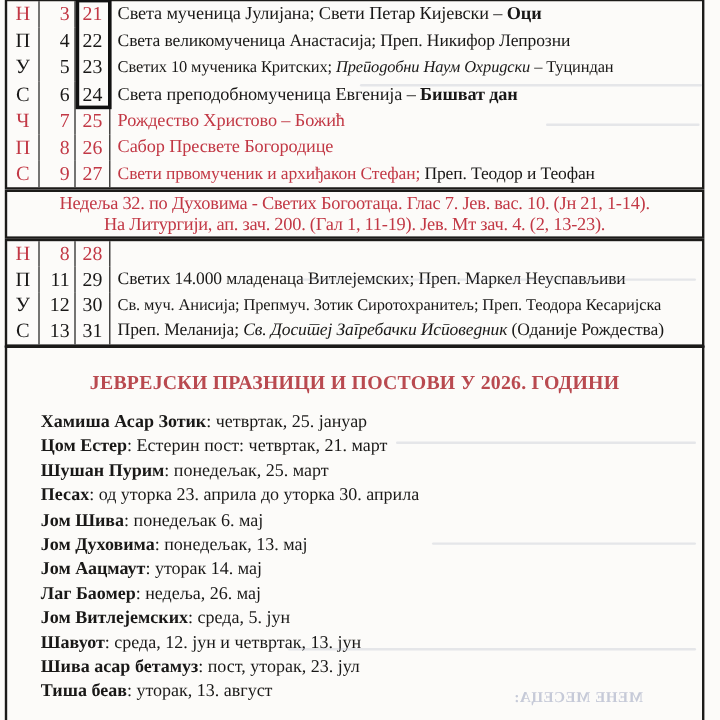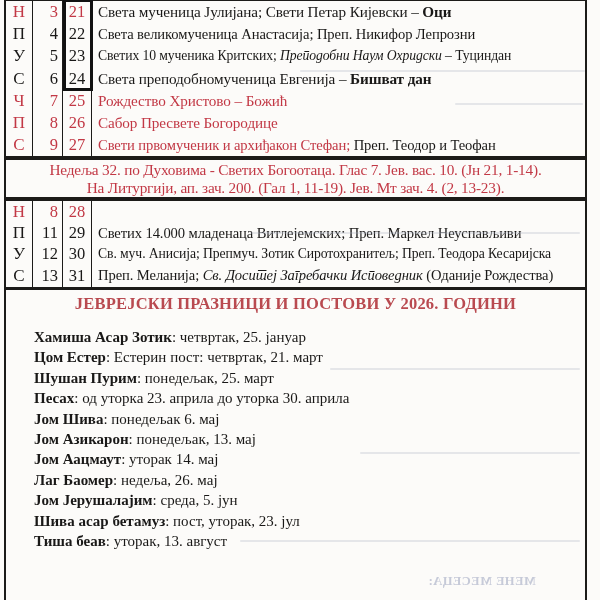--- a/index.html
+++ b/index.html
@@ -45,21 +45,21 @@
     text-align:center;color:var(--red);font-size:15.3px;line-height:18px;
     letter-spacing:-0.2px;
   }
 
   
   .jewish-box{
     position:absolute;left:4px;top:288px;width:583px;height:330px;
     border:2.5px solid var(--line);border-bottom:none;box-sizing:border-box;
   }
   .jewish-title{
-    margin-top:4px;text-align:center;color:var(--titlered);
+    margin-top:19px;text-align:center;color:var(--titlered);
     font-weight:bold;font-size:16.5px;letter-spacing:0.2px;
   }
   .jewish-list{margin:13px 0 0 28px;}
   .jh-item{font-size:15px;line-height:20.4px;white-space:nowrap;}
   .jh-name{font-weight:bold;}
 
   
   .streak{position:absolute;height:2px;background:#aab0c2;opacity:.28;border-radius:1px;pointer-events:none;}
   .bleed{
     position:absolute;left:428px;top:574px;color:#c6cad8;font-weight:bold;
@@ -149,24 +149,25 @@
     </div>
 
   <div class="jewish-box">
     <div class="jewish-title">ЈЕВРЕЈСКИ ПРАЗНИЦИ И ПОСТОВИ У 2026. ГОДИНИ</div>
     <div class="jewish-list" id="jewish-list">
         <div class="jh-item"><span class="jh-name">Хамиша Асар Зотик</span><span class="jh-detail">: четвртак, 25. јануар</span></div>
         <div class="jh-item"><span class="jh-name">Цом Естер</span><span class="jh-detail">: Естерин пост: четвртак, 21. март</span></div>
         <div class="jh-item"><span class="jh-name">Шушан Пурим</span><span class="jh-detail">: понедељак, 25. март</span></div>
         <div class="jh-item"><span class="jh-name">Песах</span><span class="jh-detail">: од уторка 23. априла до уторка 30. априла</span></div>
         <div class="jh-item"><span class="jh-name">Јом Шива</span><span class="jh-detail">: понедељак 6. мај</span></div>
-        <div class="jh-item"><span class="jh-name">Јом Азикарон</span><span class="jh-detail">: понедељак, 13. мај</span></div>
+        <div class="jh-item"><span class="jh-name">Јом Духовима</span><span class="jh-detail">: понедељак, 13. мај</span></div>
         <div class="jh-item"><span class="jh-name">Јом Аацмаут</span><span class="jh-detail">: уторак 14. мај</span></div>
         <div class="jh-item"><span class="jh-name">Лаг Баомер</span><span class="jh-detail">: недеља, 26. мај</span></div>
-        <div class="jh-item"><span class="jh-name">Јом Јерушалајим</span><span class="jh-detail">: среда, 5. јун</span></div>
+        <div class="jh-item"><span class="jh-name">Јом Витлејемских</span><span class="jh-detail">: среда, 5. јун</span></div>
+        <div class="jh-item"><span class="jh-name">Шавуот</span><span class="jh-detail">: среда, 12. јун и четвртак, 13. јун</span></div>
         <div class="jh-item"><span class="jh-name">Шива асар бетамуз</span><span class="jh-detail">: пост, уторак, 23. јул</span></div>
         <div class="jh-item"><span class="jh-name">Тиша беав</span><span class="jh-detail">: уторак, 13. август</span></div>
       </div>
   </div>
 
   <div class="streak" style="left:300px;top:70px;width:285px;"></div>
   <div class="streak" style="left:455px;top:103px;width:128px;"></div>
   <div class="streak" style="left:250px;top:232px;width:330px;"></div>
   <div class="streak" style="left:330px;top:368px;width:250px;"></div>
   <div class="streak" style="left:360px;top:452px;width:220px;"></div>

